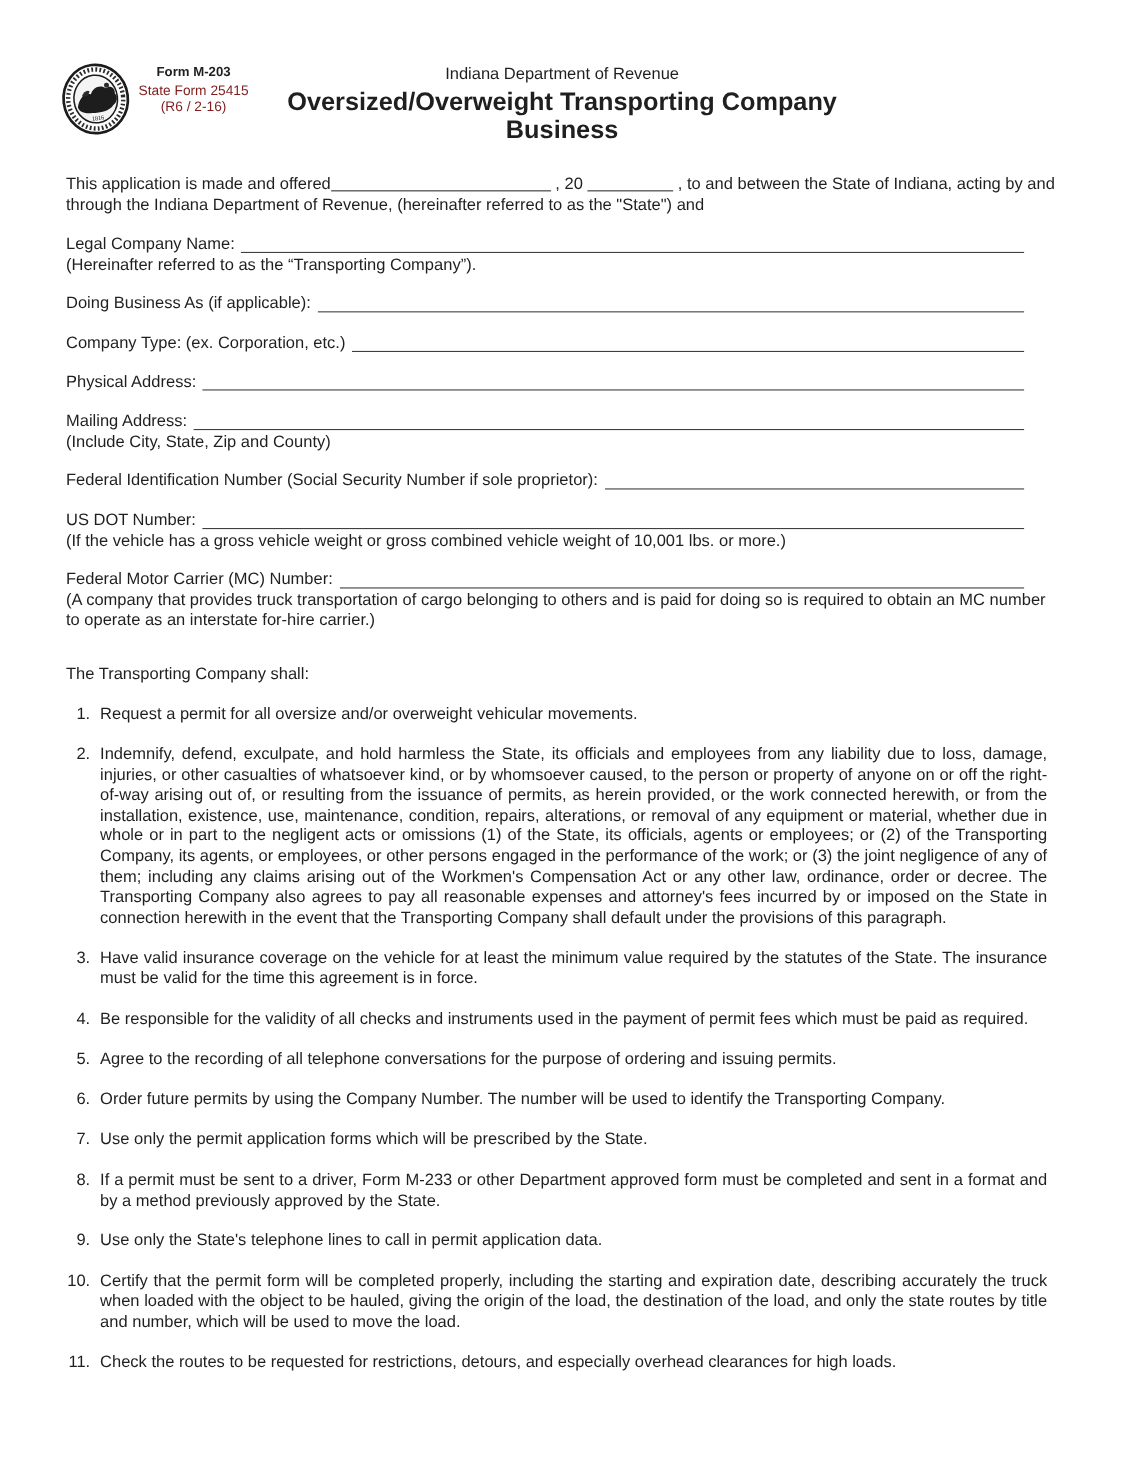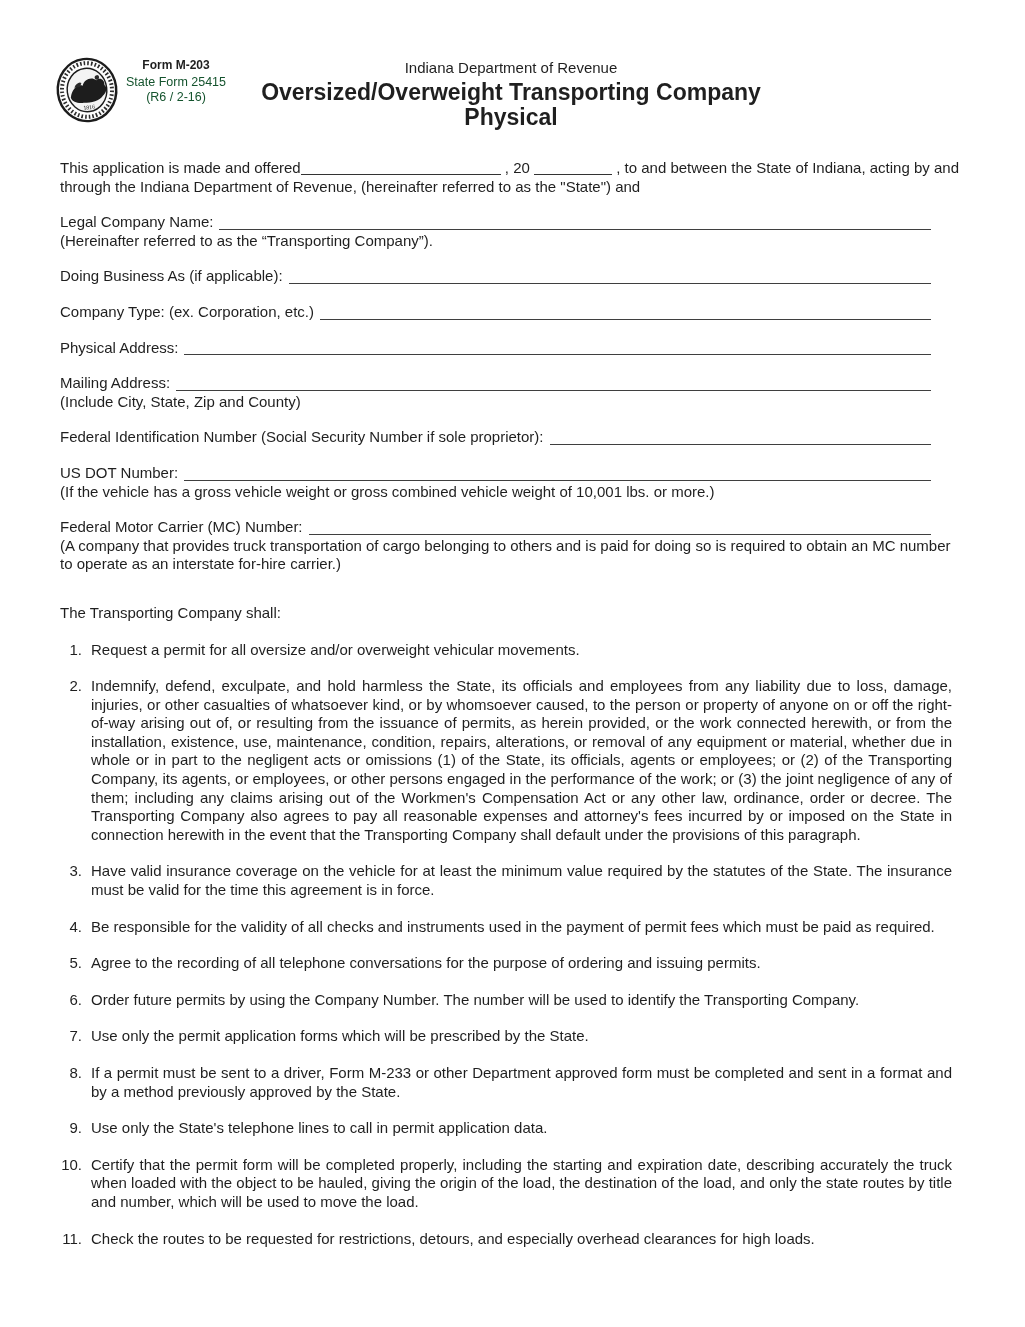--- a/index.html
+++ b/index.html
@@ -20,21 +20,21 @@
     font-size:42px; font-weight:400; letter-spacing:1px;
     color:rgba(45,45,45,0.85);
     white-space:nowrap; z-index:5;
   }
   .seal { position:absolute; left:54px; top:55px; z-index:2; }
   .form-id-block {
     position:absolute; left:112px; top:56px; width:128px;
     text-align:center; z-index:1;
   }
   .form-id { font-size:12px; font-weight:bold; line-height:19px; }
-  .form-sub { font-size:12.5px; line-height:15px; color:#14532d; }
+  .form-sub { font-size:12.5px; line-height:15px; color:#7f1d1d; }
   .title-block {
     position:absolute; left:0; top:58px; width:1022px;
     text-align:center; z-index:1;
   }
   .agency { font-size:15px; line-height:20px; margin-bottom:2px; }
   .doc-title { font-size:23px; font-weight:bold; line-height:25px; }
 
   
   .content {
     position:absolute; left:60px; top:159px; width:892px;
@@ -90,21 +90,21 @@
 
   <div class="form-id-block">
     <div class="form-id">Form M-203</div>
     <div class="form-sub">State Form 25415</div>
     <div class="form-sub">(R6 / 2-16)</div>
   </div>
 
   <div class="title-block">
     <div class="agency">Indiana Department of Revenue</div>
     <div class="doc-title">Oversized/Overweight Transporting Company</div>
-    <div class="doc-title">Physical</div>
+    <div class="doc-title">Business</div>
   </div>
 
   <div class="content">
 
     <p class="intro"><span>This application is made and offered</span><span class="blank blank-offered"></span><span> ,  20 </span><span class="blank blank-year"></span><span> , to and between the State of Indiana, acting by and through the Indiana Department of Revenue, (hereinafter referred to as the "State") and</span></p>
 
     <div class="fields">
 
       <div class="field-group">
         <div class="field-row">

